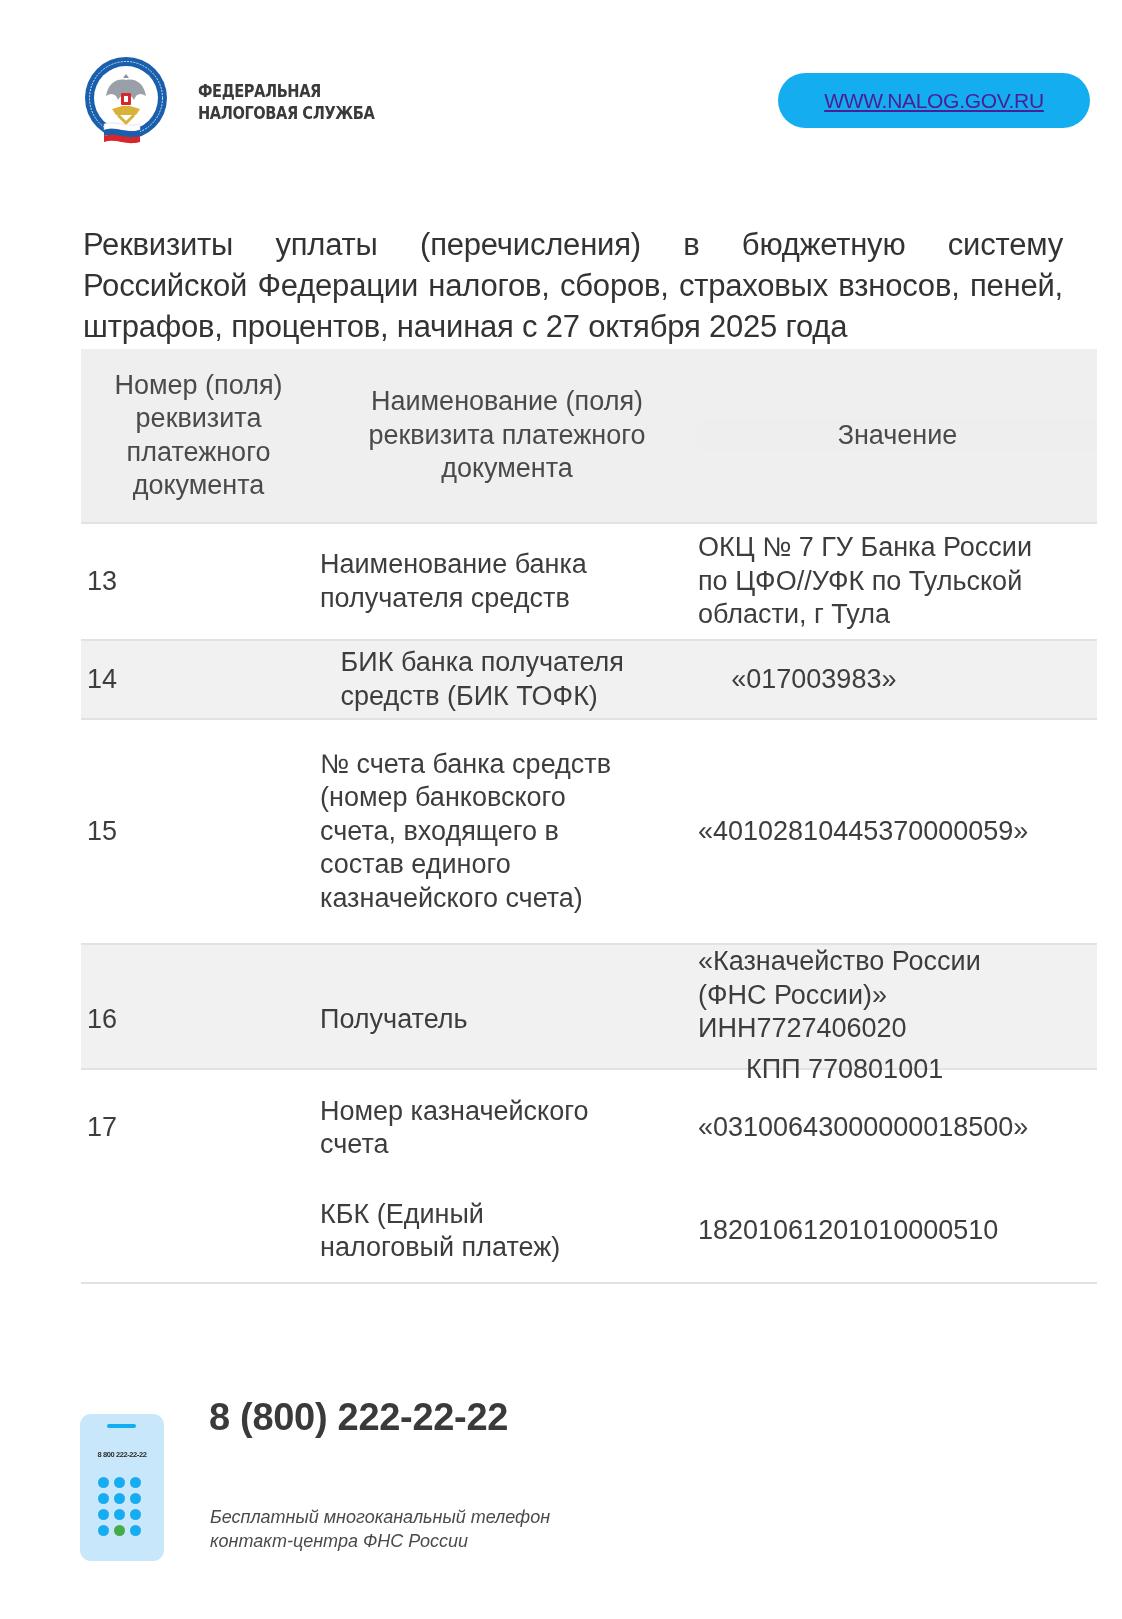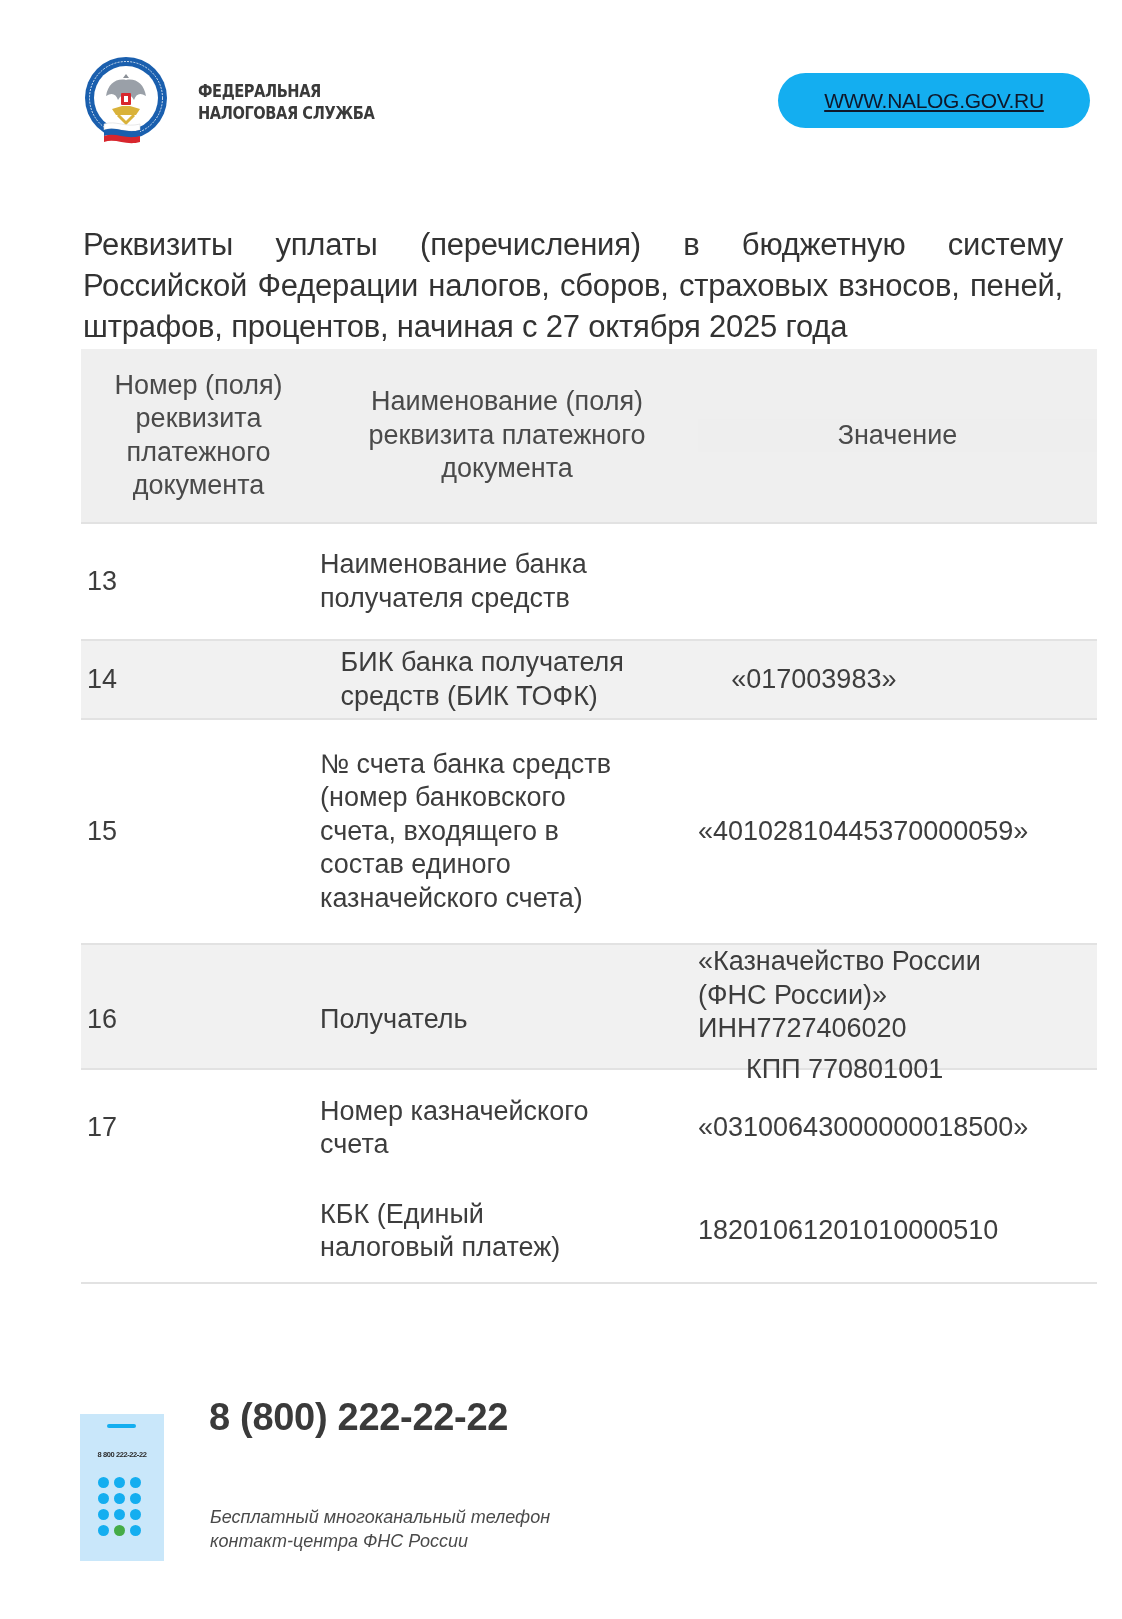--- a/index.html
+++ b/index.html
@@ -2,21 +2,21 @@
 <html><head>
 <meta charset="utf-8">
 <style>
   * { box-sizing: border-box; margin: 0; padding: 0; }
   html, body { width: 1122px; height: 1619px; background: #ffffff; overflow: hidden; }
   body { position: relative; font-family: "Liberation Sans", "DejaVu Sans", sans-serif; color: #3d3d3d; }
 
   .logo { position: absolute; left: 82px; top: 54px; width: 90px; height: 96px; }
   .org-name { position: absolute; left: 198px; top: 80px; font-family: "DejaVu Sans", "Liberation Sans", sans-serif; font-weight: bold; font-size: 17px; line-height: 22px; color: #3a3a3a; letter-spacing: -0.5px; transform: scaleX(0.86); transform-origin: left top; }
   .site-btn { position: absolute; left: 778px; top: 73px; width: 312px; height: 55px; border-radius: 28px; background: #14aef0; display: flex; align-items: center; justify-content: center; text-decoration: none; }
-  .site-btn span { color: #0f172a; font-size: 21px; text-decoration: underline; letter-spacing: -0.3px; }
+  .site-btn span { color: #4c1d95; font-size: 21px; text-decoration: underline; letter-spacing: -0.3px; }
 
   .title { position: absolute; left: 83px; top: 224px; width: 980px; font-size: 31px; line-height: 41px; color: #333333; text-align: justify; text-align-last: left; letter-spacing: -0.2px; }
 
   .table { position: absolute; left: 81px; top: 349px; width: 1016px; }
   .row { display: flex; border-bottom: 2px solid #e2e2e2; }
   .row.gray { background: #f1f1f1; }
   .cell { font-size: 27px; line-height: 33.5px; color: #3d3d3d; }
   .c1 { width: 239px; padding-left: 6px; }
   .c2 { width: 378px; }
   .c3 { width: 399px; padding-left: 0px; }
@@ -30,21 +30,21 @@
   .r15 { height: 225px; align-items: center; }
   .r16 { height: 125px; align-items: center; padding-top: 18px; }
   .r16 .c1, .r16 .c2 { padding-top: 8px; }
   .r16 .c1 { padding-top: 8px; }
   .r16 .kpp { margin-top: 7px; margin-left: 48px; }
   .r17 { height: 214px; flex-direction: column; }
   .sub { display: flex; }
   .sub.a { height: 100px; align-items: center; padding-top: 16px; }
   .sub.b { height: 112px; align-items: center; padding-top: 10px; }
 
-  .phone { position: absolute; left: 80px; top: 1414px; width: 84px; height: 147px; border-radius: 0; background: #c9e7fa; }
+  .phone { position: absolute; left: 80px; top: 1414px; width: 84px; height: 147px; border-radius: 11px; background: #c9e7fa; }
   .phone .bar { position: absolute; left: 27px; top: 10px; width: 29px; height: 4px; border-radius: 2px; background: #14aef0; }
   .phone .num { position: absolute; left: 0; top: 36px; width: 84px; text-align: center; font-size: 7.5px; font-weight: bold; color: #2d2d2d; letter-spacing: -0.4px; }
   .phone .keys { position: absolute; left: 18px; top: 63px; display: grid; grid-template-columns: repeat(3, 11px); grid-gap: 5px 5px; }
   .phone .key { width: 11px; height: 11px; border-radius: 50%; background: #14aef0; }
   .phone .key.green { background: #45ac47; }
 
   .hotline { position: absolute; left: 209px; top: 1396px; font-size: 38px; font-weight: bold; color: #3a3a3a; letter-spacing: -0.3px; }
   .hotline-desc { position: absolute; left: 210px; top: 1505px; font-size: 18px; line-height: 24px; color: #4a4a4a; font-style: italic; }
 </style>
 </head>
@@ -81,20 +81,21 @@
 <div class="table">
   <div class="row hdr">
     <div class="cell c1">Номер (поля) реквизита платежного документа</div>
     <div class="cell c2">Наименование (поля) реквизита платежного документа</div>
     <div class="cell c3">Значение</div>
   </div>
 
   <div class="row r13">
     <div class="cell c1">13</div>
     <div class="cell c2" style="padding-right:40px;">Наименование банка получателя средств</div>
+    <div class="cell c3" style="padding-right:40px;">ОКЦ № 7 ГУ Банка России по ЦФО//УФК по Тульской области, г Тула</div>
   </div>
 
   <div class="row gray r14">
     <div class="cell c1">14</div>
     <div class="cell c2" style="padding-right:50px;">БИК банка получателя средств (БИК ТОФК)</div>
     <div class="cell c3">«017003983»</div>
   </div>
 
   <div class="row r15">
     <div class="cell c1">15</div>

